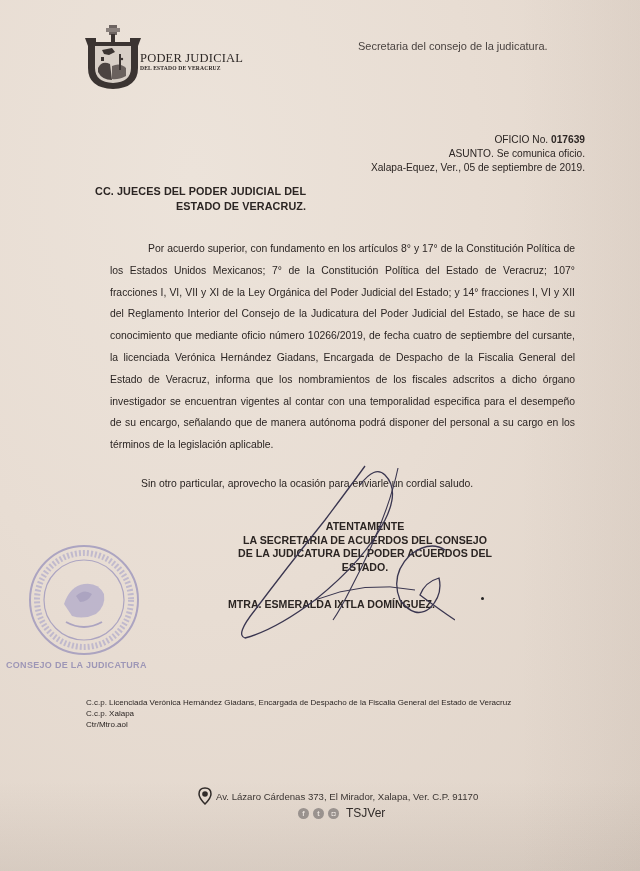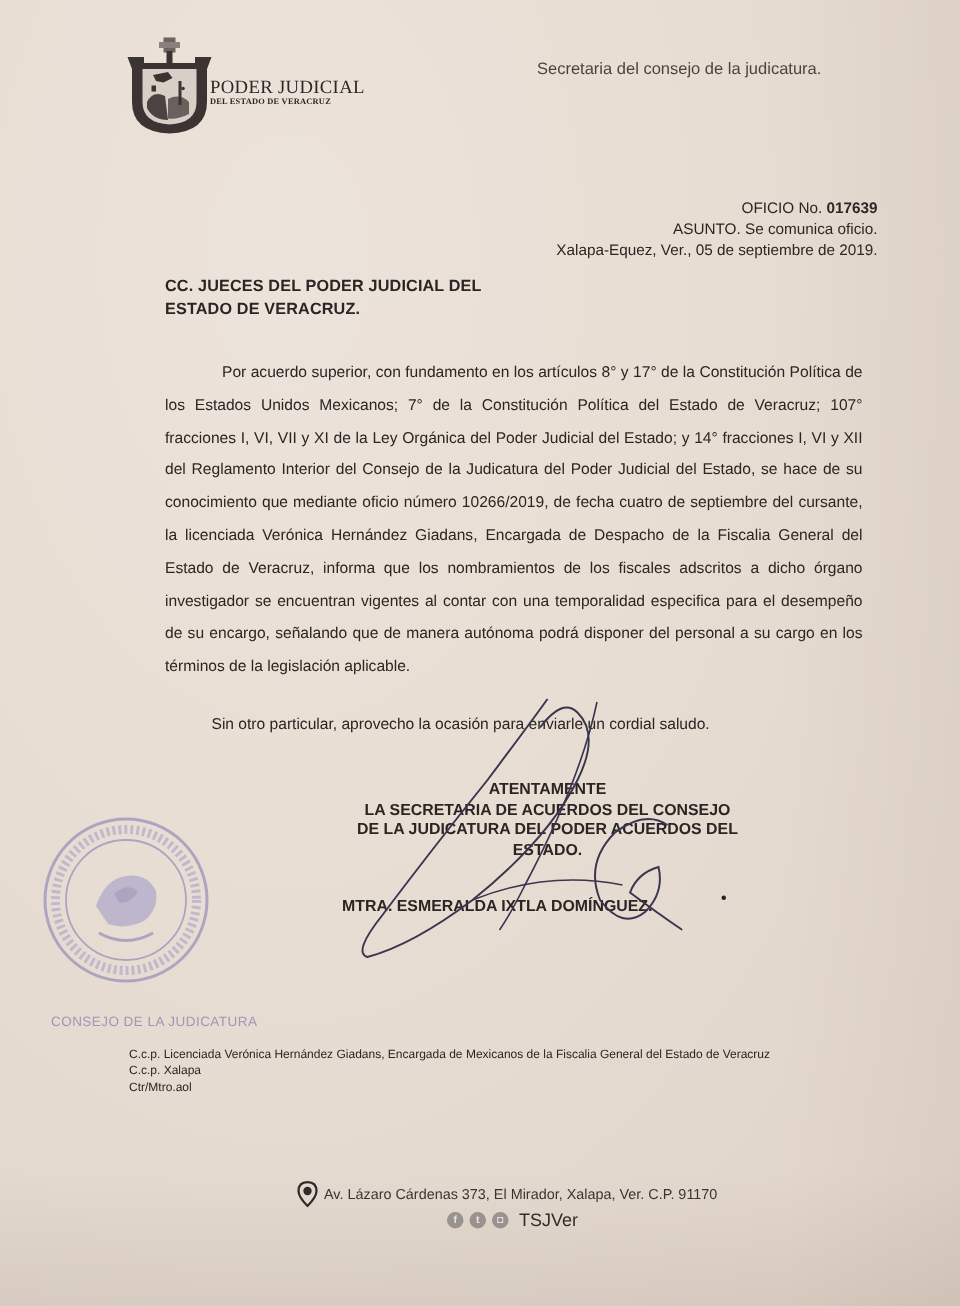--- a/index.html
+++ b/index.html
@@ -79,26 +79,27 @@
       text-align: right;
       font-size: 10.2px;
       line-height: 14px;
       color: #2b2523;
     }
     .ref-block b { font-weight: bold; }
 
     
     .addressee {
       position: absolute;
-      left: 110px;
+      left: 95px;
       top: 184px;
       font-size: 10.8px;
       font-weight: bold;
       line-height: 15px;
       letter-spacing: 0.1px;
+      text-align: right;
     }
 
     
     .body-text {
       position: absolute;
       left: 110px;
       top: 238px;
       width: 465px;
       font-size: 10.4px;
       line-height: 21.8px;
@@ -154,27 +155,26 @@
       position: absolute;
       left: 26px;
       top: 542px;
       width: 116px;
       height: 116px;
       opacity: 0.55;
     }
     .stamp-caption {
       position: absolute;
       left: 6px;
-      top: 676px;
+      top: 660px;
       font-size: 9px;
-      font-weight: normal;
+      font-weight: bold;
       color: #8c86b0;
       letter-spacing: 0.3px;
       opacity: 0.8;
-      margin-left: 28px;
     }
 
     
     .cc {
       position: absolute;
       left: 86px;
       top: 697px;
       font-size: 8px;
       line-height: 11px;
       color: #2b2523;
@@ -282,21 +282,21 @@
     <circle cx="58" cy="58" r="54" fill="none" stroke="#7c77b3" stroke-width="2"></circle>
     <circle cx="58" cy="58" r="40" fill="none" stroke="#7c77b3" stroke-width="1.2"></circle>
     <circle cx="58" cy="58" r="47" fill="none" stroke="#a29ec9" stroke-width="6" stroke-dasharray="2 2"></circle>
     <path d="M38 62 Q44 44 58 42 Q72 40 78 52 Q80 64 70 72 Q58 78 46 74 Z" fill="#9d98c7"></path>
     <path d="M50 54 Q58 46 66 52 Q62 60 54 60 Z" fill="#7c77b3"></path>
     <path d="M40 80 Q58 90 76 80" fill="none" stroke="#7c77b3" stroke-width="2"></path>
   </svg>
   <div class="stamp-caption">CONSEJO DE LA JUDICATURA</div>
 
   <div class="cc">
-    <div>C.c.p. Licenciada Verónica Hernández Giadans, Encargada de Mexicanos de la Fiscalia General del Estado de Veracruz</div>
+    <div>C.c.p. Licenciada Verónica Hernández Giadans, Encargada de Despacho de la Fiscalia General del Estado de Veracruz</div>
     <div>C.c.p. Xalapa</div>
     <div>Ctr/Mtro.aol</div>
   </div>
 
   <div class="footer-address">
     <svg class="pin-icon" viewBox="0 0 14 18">
       <path d="M7 1 Q1 1 1 7 Q1 11 7 17 Q13 11 13 7 Q13 1 7 1 Z" fill="none" stroke="#2f2a28" stroke-width="1.5"></path>
       <circle cx="7" cy="7" r="2.8" fill="#2f2a28"></circle>
     </svg>
     <span>Av. Lázaro Cárdenas 373,  El Mirador, Xalapa, Ver.  C.P.  91170</span>

